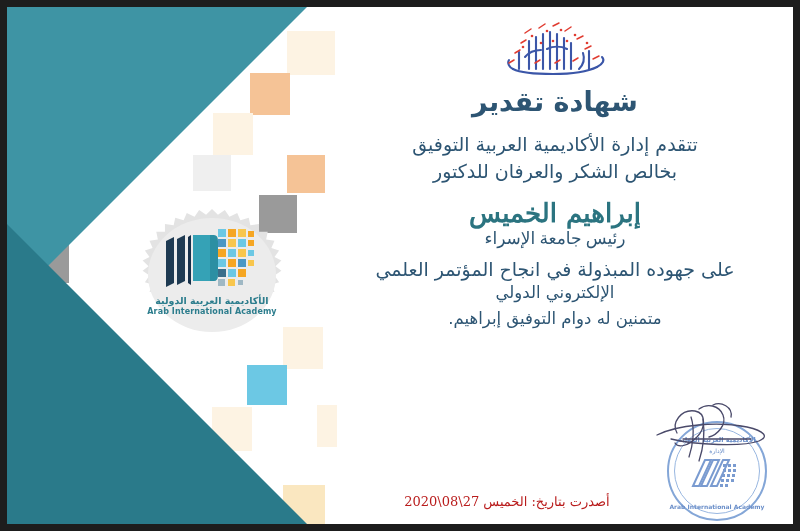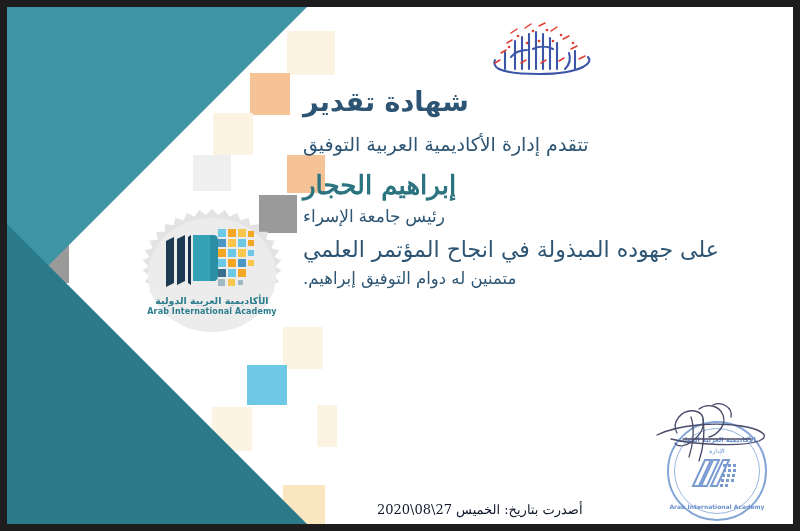--- a/index.html
+++ b/index.html
@@ -66,40 +66,40 @@
     direction:rtl;
   }
   #seal .logo-en{
     position:absolute;left:0;right:0;top:98px;text-align:center;
     font-size:8px;font-weight:bold;color:#2c7d8d;
     direction:ltr;letter-spacing:.1px;
   }
 
   
   #content{
-    position:absolute;left:296px;top:0;width:476px;height:517px;
-    text-align:left;direction:rtl;
+    position:absolute;left:310px;top:0;width:476px;height:517px;
+    text-align:center;direction:rtl;
   }
   #basmala{margin:12px auto 0;width:120px;height:62px;display:block;}
   #title{
     margin-top:6px;font-size:27px;font-weight:bold;color:#2d5573;
     letter-spacing:0px;line-height:1.1;
   }
   .line{color:#2d5573;}
   #intro1{margin-top:14px;font-size:19px;line-height:1.45;}
   #intro2{font-size:19px;line-height:1.45;}
   #recipient{
     margin-top:12px;font-size:26px;font-weight:bold;color:#2b7480;
     font-family:"DejaVu Serif","Liberation Serif",serif;
   }
   #jobtitle{
-    margin-top:6px;font-size:17px;color:#2d5573;
-    font-family:Liberation Sans, sans-serif;
-  }
-  #reason1{margin-top:8px;font-size:22px;line-height:1.35;color:#2d5573;}
+    font-size:17px;color:#2d5573;
+    font-family:Liberation Serif, serif;
+  }
+  #reason1{margin-top:8px;font-size:19px;line-height:1.35;color:#2d5573;}
   #reason2{font-size:16.5px;line-height:1.35;color:#2d5573;}
   #wish{margin-top:3px;font-size:16.5px;line-height:1.35;color:#2d5573;}
 
   
   #stamp-area{
     position:absolute;left:640px;top:392px;width:150px;height:120px;
   }
   #stamp{
     position:absolute;left:20px;top:22px;width:96px;height:96px;
     border:2px solid #7a9fd4;border-radius:50%;
@@ -119,23 +119,22 @@
   #stamp .st-en{
     position:absolute;left:0;right:0;bottom:9px;text-align:center;
     font-size:6px;color:#5f86c5;font-weight:bold;direction:ltr;
   }
   #stamp .st-book{position:absolute;left:20px;top:33px;width:54px;height:36px;}
   #signature{position:absolute;left:0;top:0;width:150px;height:72px;}
 
   
   #date{
     position:absolute;left:370px;top:487px;width:260px;
-    text-align:left;font-size:13px;color:#0f172a;direction:rtl;
+    text-align:center;font-size:13px;color:#b91c1c;direction:rtl;
     font-family:"DejaVu Serif","Liberation Serif",serif;
-    margin-top:8px;
   }
 </style>
 </head>
 <body>
 
 <div id="certificate">
 
   <div id="decor">
     <div id="mosaic-layer">
         <div class="tile" style="left: 195px; top: 8px; width: 46px; height: 34px; background: rgb(154, 154, 154);"></div>
@@ -247,25 +246,27 @@
           <circle cx="92" cy="24" r="1.3"></circle>
         <circle cx="46" cy="24" r="1.3"></circle>
           <circle cx="58" cy="22" r="1.3"></circle>
         <circle cx="72" cy="22" r="1.3"></circle>
       </g>
     </svg>
 
     <div id="title">شهادة تقدير</div>
 
     <div id="intro1" class="line">تتقدم إدارة الأكاديمية العربية التوفيق</div>
-
-    <div id="recipient">إبراهيم الحجار</div>
+    <div id="intro2" class="line">بخالص الشكر والعرفان للدكتور</div>
+
+    <div id="recipient">إبراهيم الخميس</div>
     <div id="jobtitle">رئيس جامعة الإسراء</div>
 
     <div id="reason1">على جهوده المبذولة في انجاح المؤتمر العلمي</div>
+    <div id="reason2">الإلكتروني الدولي</div>
     <div id="wish">متمنين له دوام التوفيق إبراهيم.</div>
   </div>
 
   <div id="stamp-area">
     <div id="stamp">
       <div class="ring2"></div>
       <div class="st-ar">الأكاديمية العربية الدولية</div>
       <div class="st-sub">الإدارة</div>
       <svg class="st-book" viewBox="0 0 54 36">
         <g fill="none" stroke="#6f93cd" stroke-width="2">

